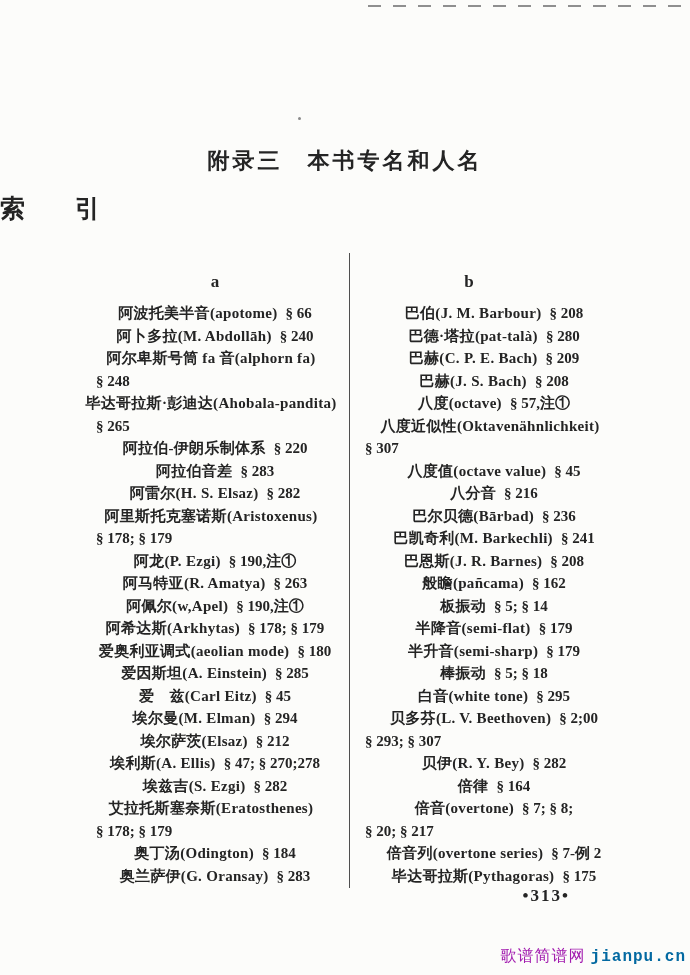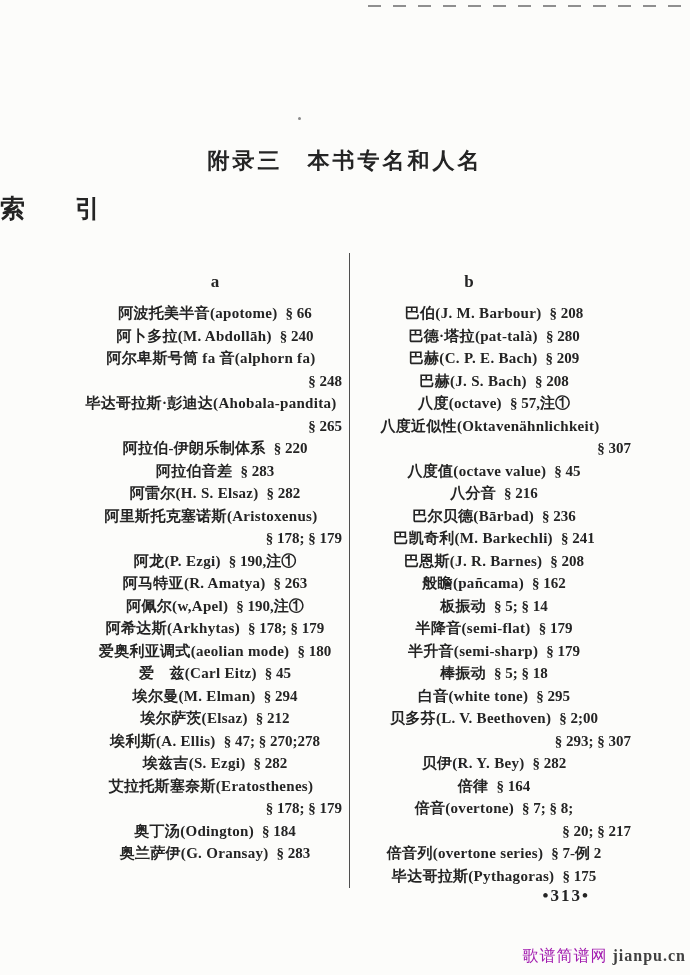--- a/index.html
+++ b/index.html
@@ -25,28 +25,28 @@
   .col-left{left:88px;width:254px;}
   .col-right{left:357px;width:274px;}
   .col-header{text-align:center;font-weight:bold;font-size:17px;height:32px;line-height:24px;}
   .col-right .col-header{transform:translateX(-25px);}
   .row{
     display:flex;justify-content:center;align-items:baseline;
     height:22.5px;line-height:22.5px;font-size:15px;font-weight:600;white-space:nowrap;
   }
   .row .term{letter-spacing:0.3px;}
   .row .ref{margin-left:8px;}
-  .row.cont{justify-content:flex-end;font-family:Liberation Serif, serif;}
+  .row.cont{justify-content:flex-start;font-family:Liberation Serif, serif;}
   .page-number{
     position:absolute;left:0;top:886px;width:570px;text-align:right;
-    font-size:17px;font-weight:bold;letter-spacing:2px;margin-left:20px;
+    font-size:17px;font-weight:bold;letter-spacing:2px;
   }
   .watermark{position:absolute;top:946px;right:4px;font-size:16px;letter-spacing:1px;}
   .wm-gray{color:#a21caf;}
-  .wm-orange{color:#404040;font-weight:600;}
+  .wm-orange{color:#0369a1;font-weight:600;font-family:Liberation Mono, monospace;}
 </style>
 </head>
 <body>
 
 <div class="page">
 
   <div class="top-dashes"></div>
   <div class="speck"></div>
 
   <h1 class="title">附录三　本书专名和人名</h1>
@@ -110,20 +110,24 @@
           <span class="term">阿佩尔(w,Apel)</span>
           <span class="ref">§ 190,注①</span>
         </div>
         <div class="row">
           <span class="term">阿希达斯(Arkhytas)</span>
           <span class="ref">§ 178; § 179</span>
         </div>
         <div class="row">
           <span class="term">爱奥利亚调式(aeolian mode)</span>
           <span class="ref">§ 180</span>
+        </div>
+        <div class="row">
+          <span class="term">爱因斯坦(A. Einstein)</span>
+          <span class="ref">§ 285</span>
         </div>
         <div class="row">
           <span class="term">爱　兹(Carl Eitz)</span>
           <span class="ref">§ 45</span>
         </div>
         <div class="row">
           <span class="term">埃尔曼(M. Elman)</span>
           <span class="ref">§ 294</span>
         </div>
         <div class="row">

